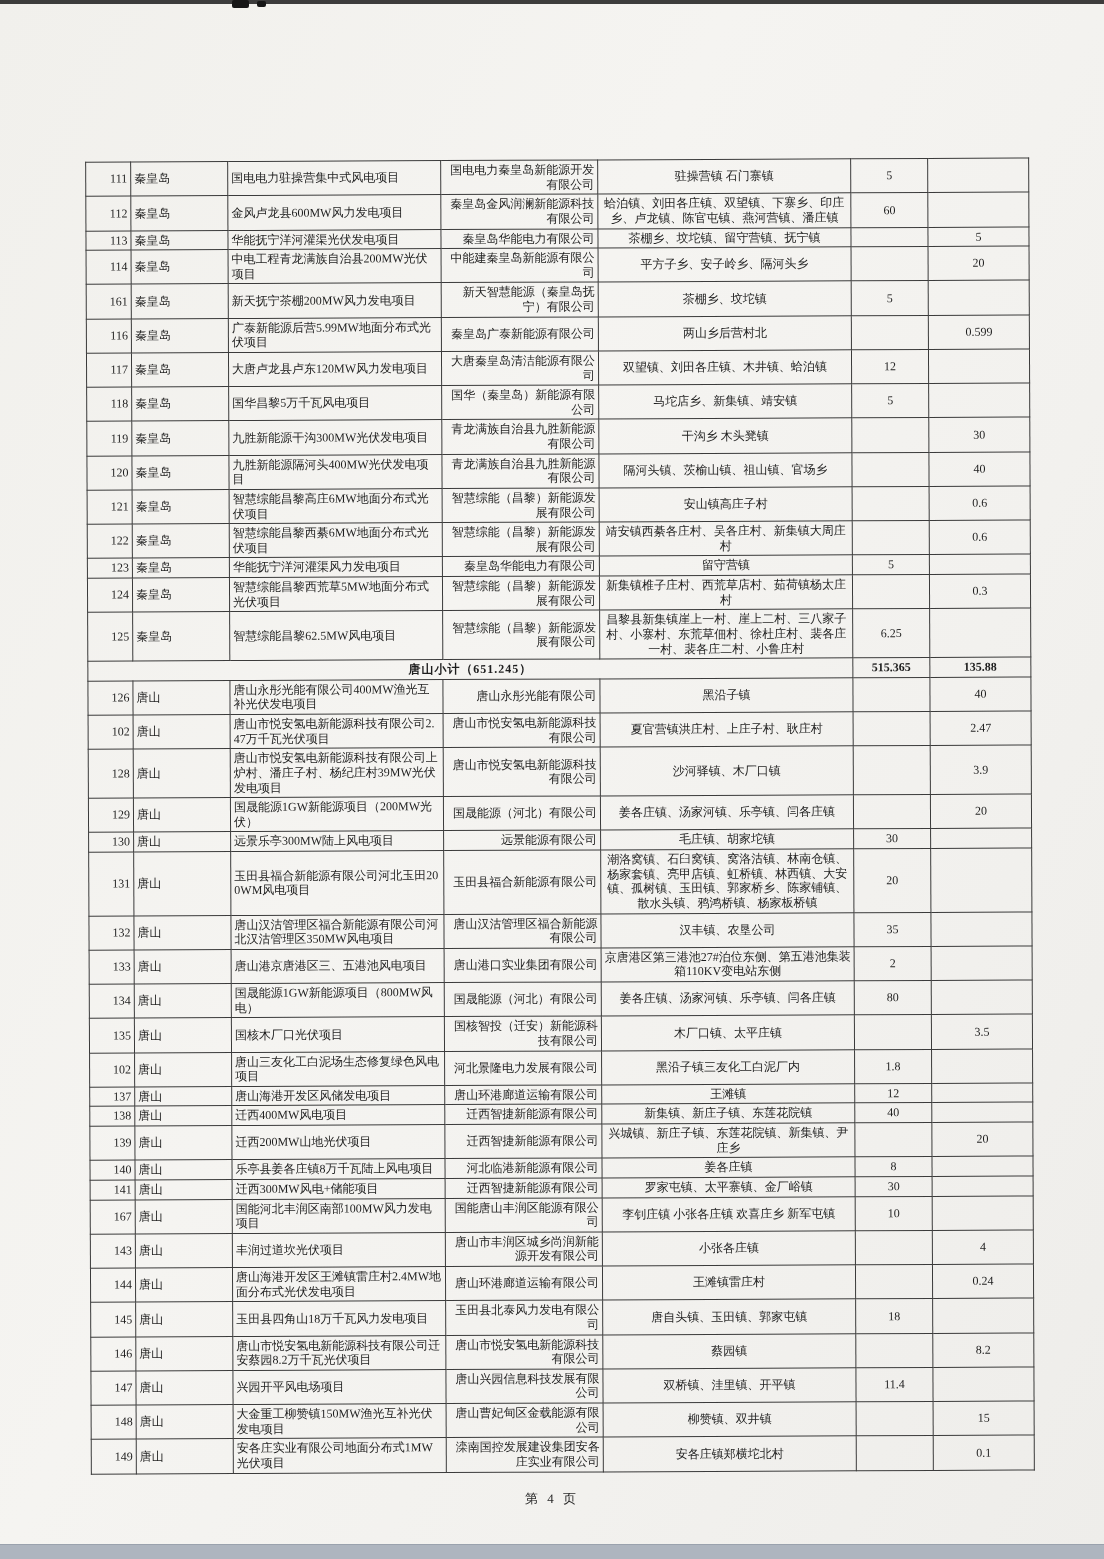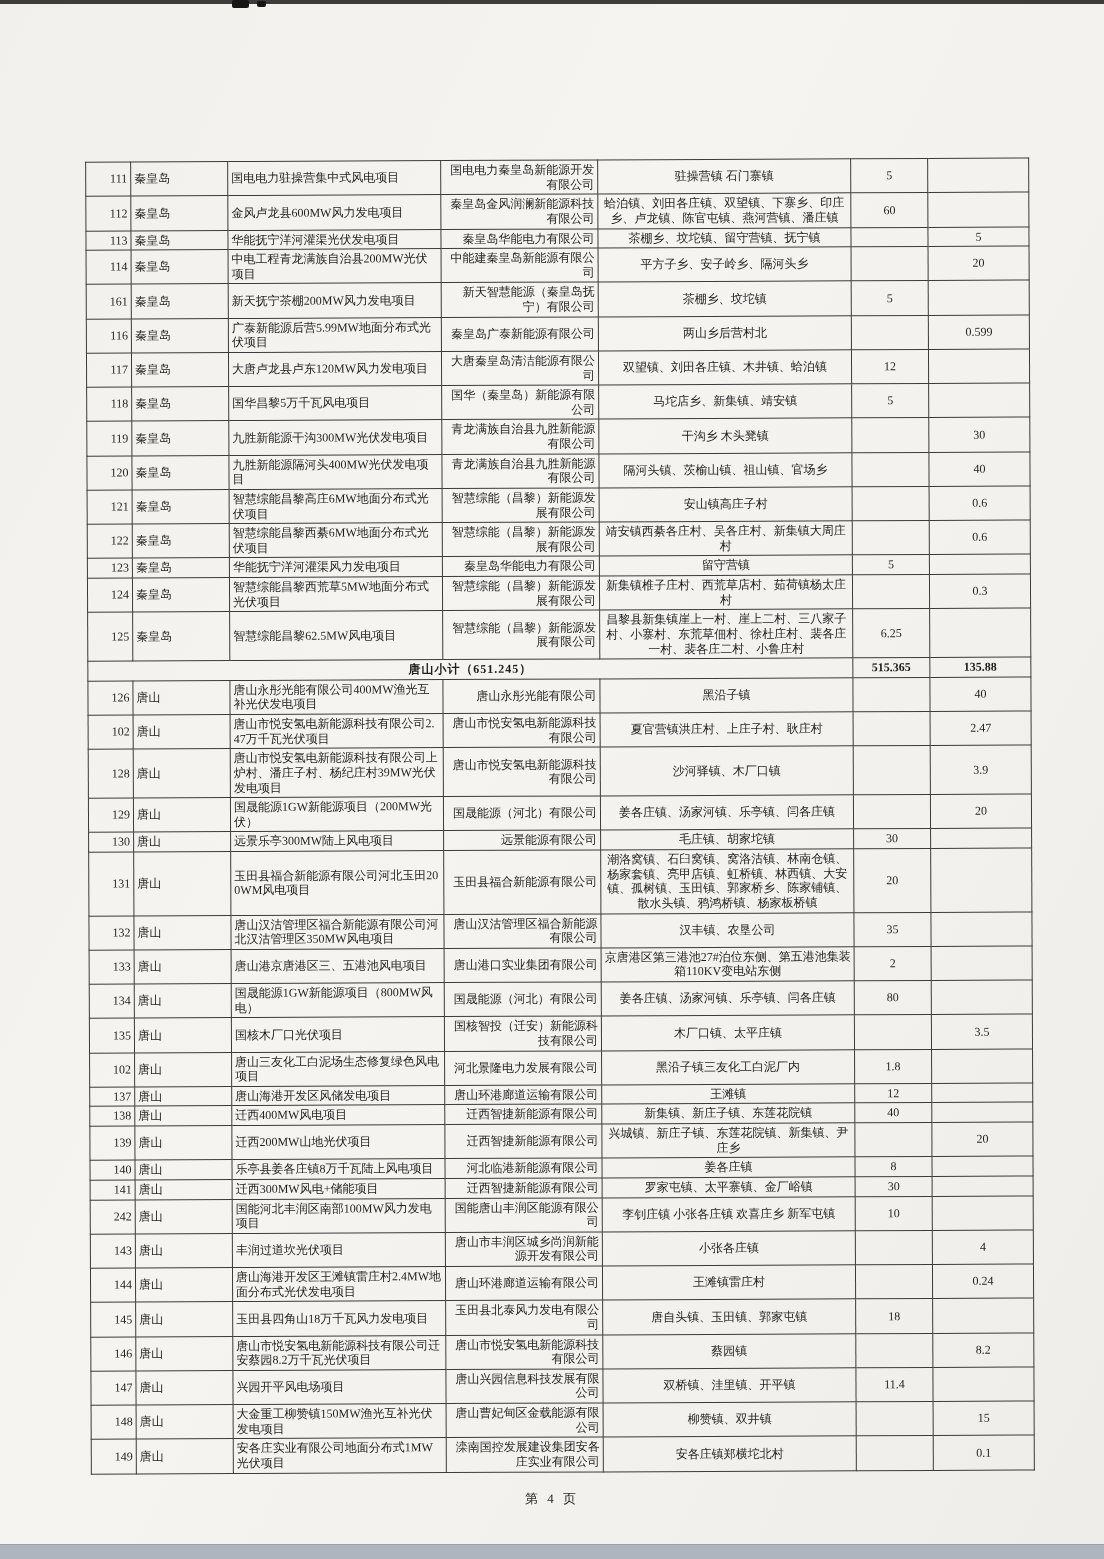--- a/index.html
+++ b/index.html
@@ -382,21 +382,21 @@
     <td class="c-idx">141</td>
     <td class="c-city">唐山</td>
     <td class="c-proj">迁西300MW风电+储能项目</td>
     <td class="c-comp">迁西智捷新能源有限公司</td>
     <td class="c-loc">罗家屯镇、太平寨镇、金厂峪镇</td>
     <td class="c-num">30</td>
     <td class="c-num"></td>
   </tr>
 
   <tr>
-    <td class="c-idx">242</td>
+    <td class="c-idx">167</td>
     <td class="c-city">唐山</td>
     <td class="c-proj">国能河北丰润区南部100MW风力发电项目</td>
     <td class="c-comp">国能唐山丰润区能源有限公司</td>
     <td class="c-loc">李钊庄镇 小张各庄镇 欢喜庄乡 新军屯镇</td>
     <td class="c-num">10</td>
     <td class="c-num"></td>
   </tr>
 
   <tr>
     <td class="c-idx">143</td>

